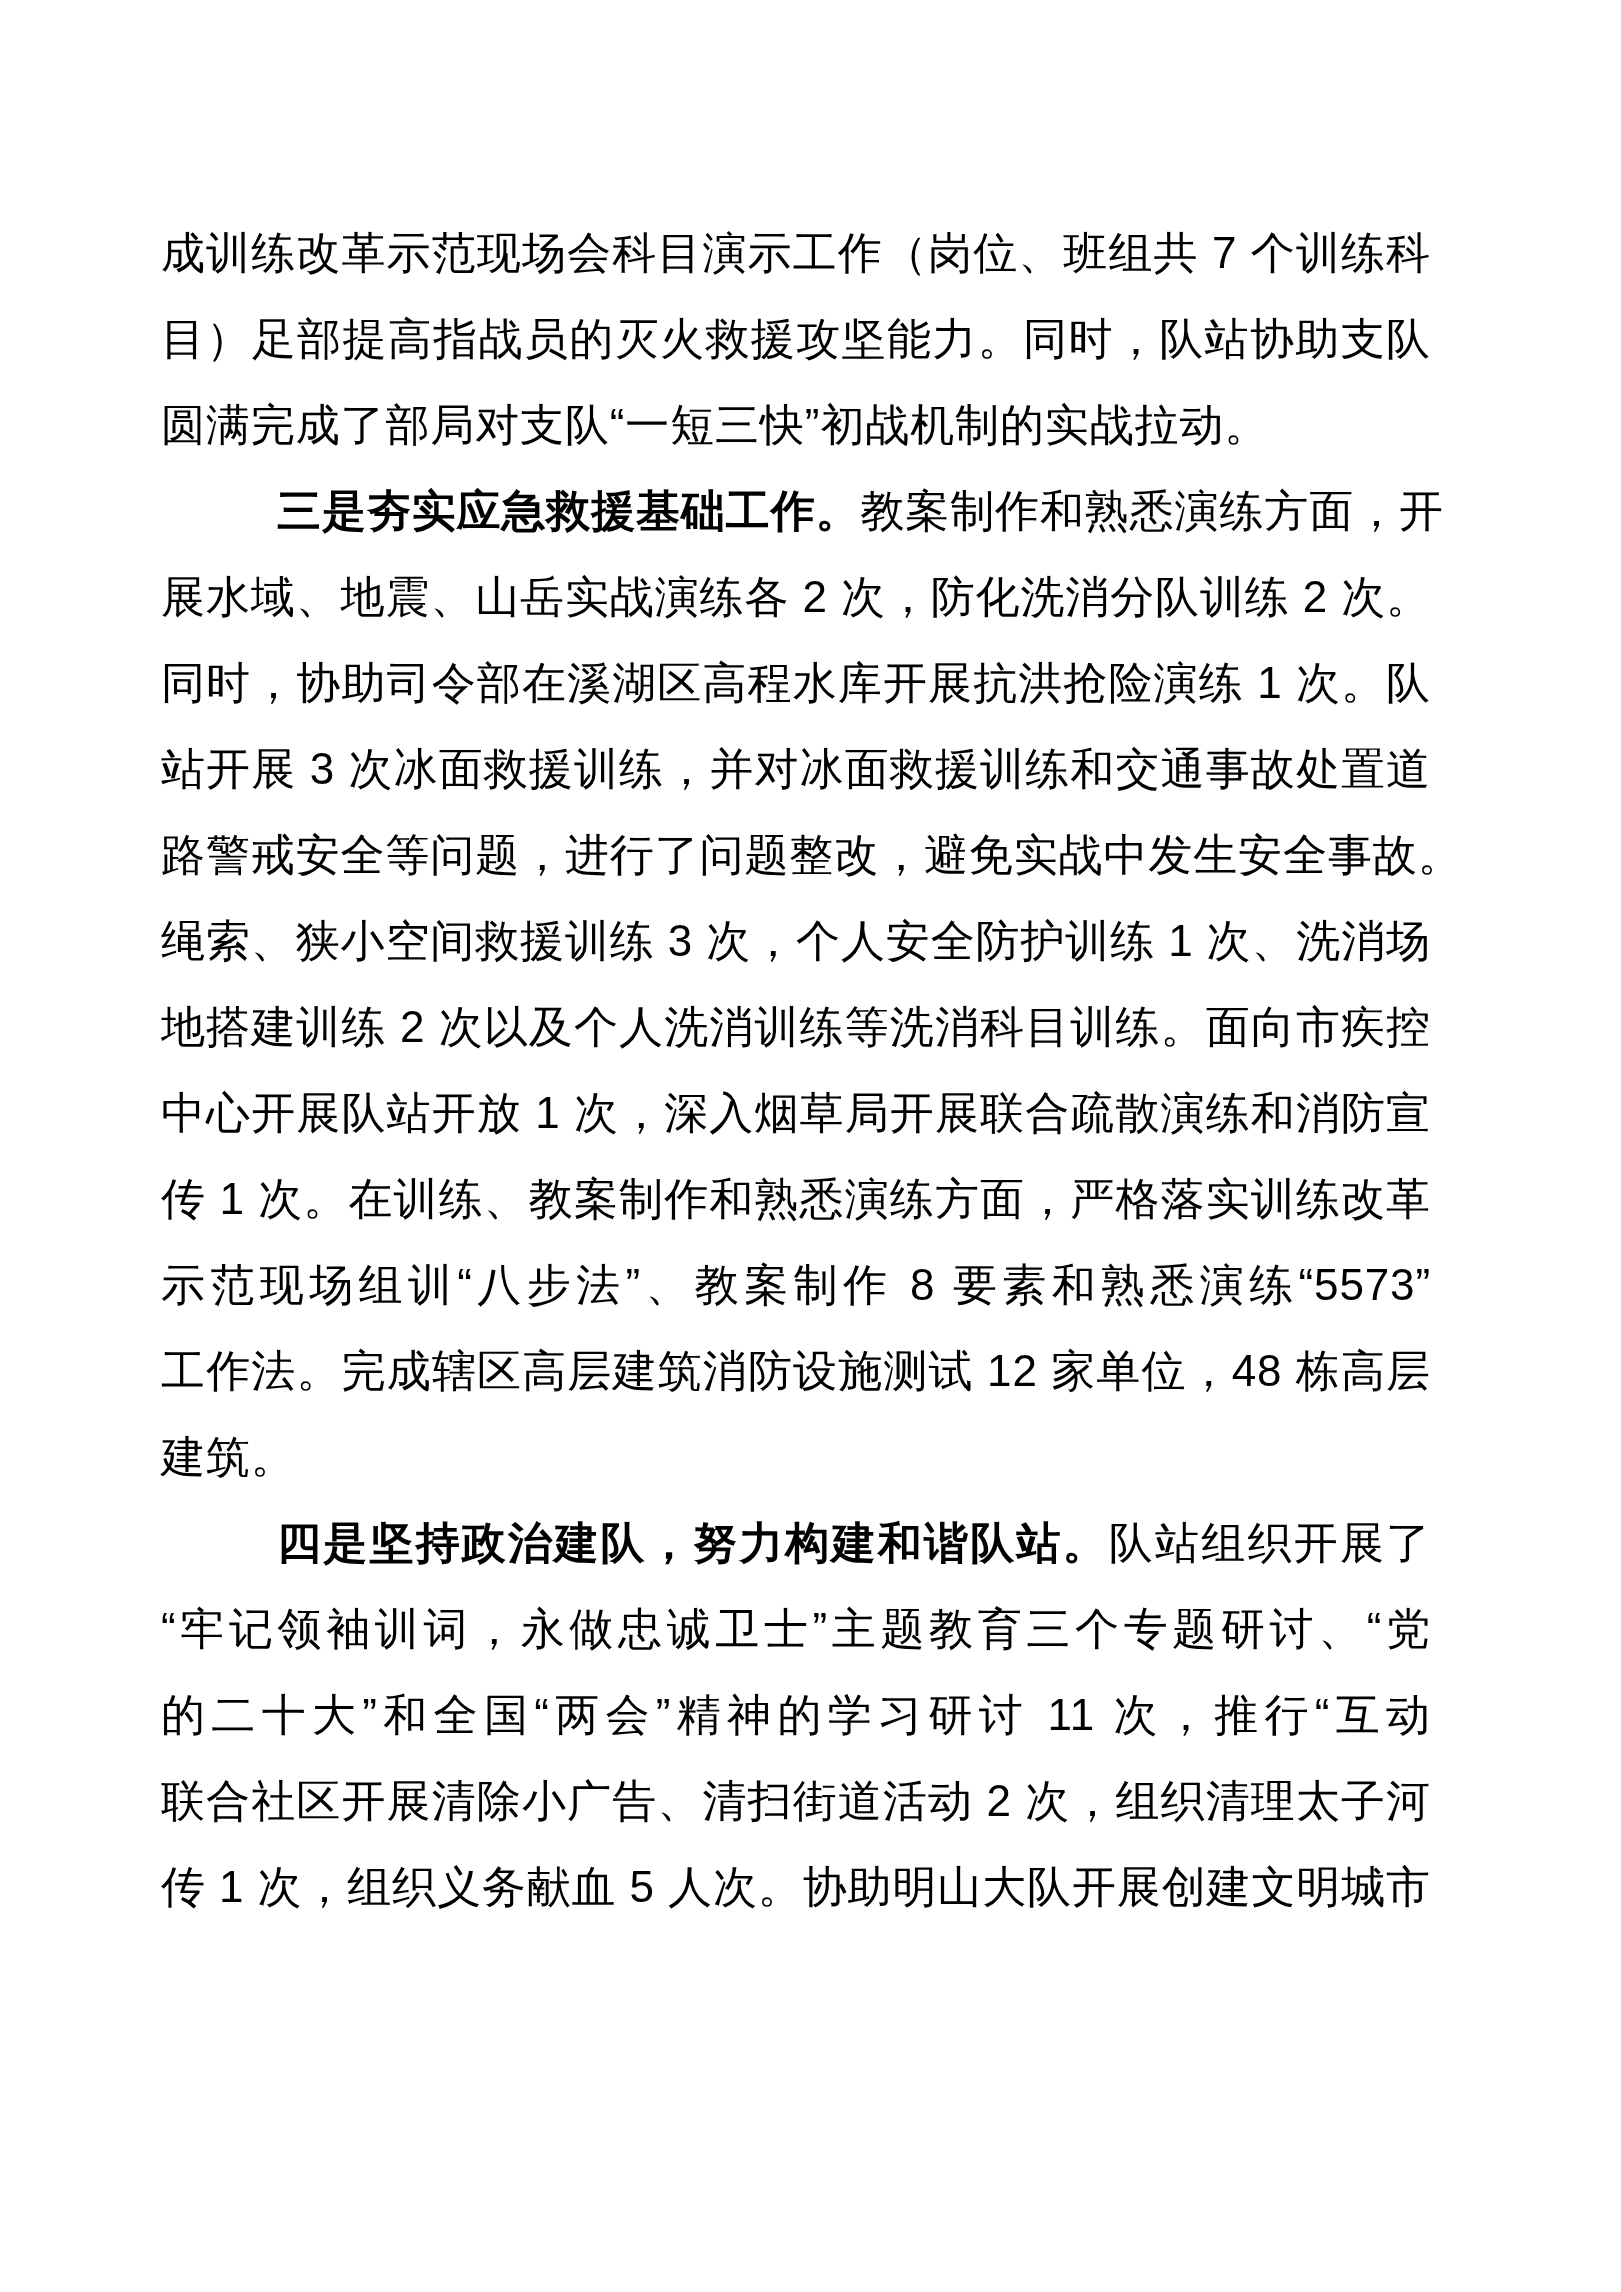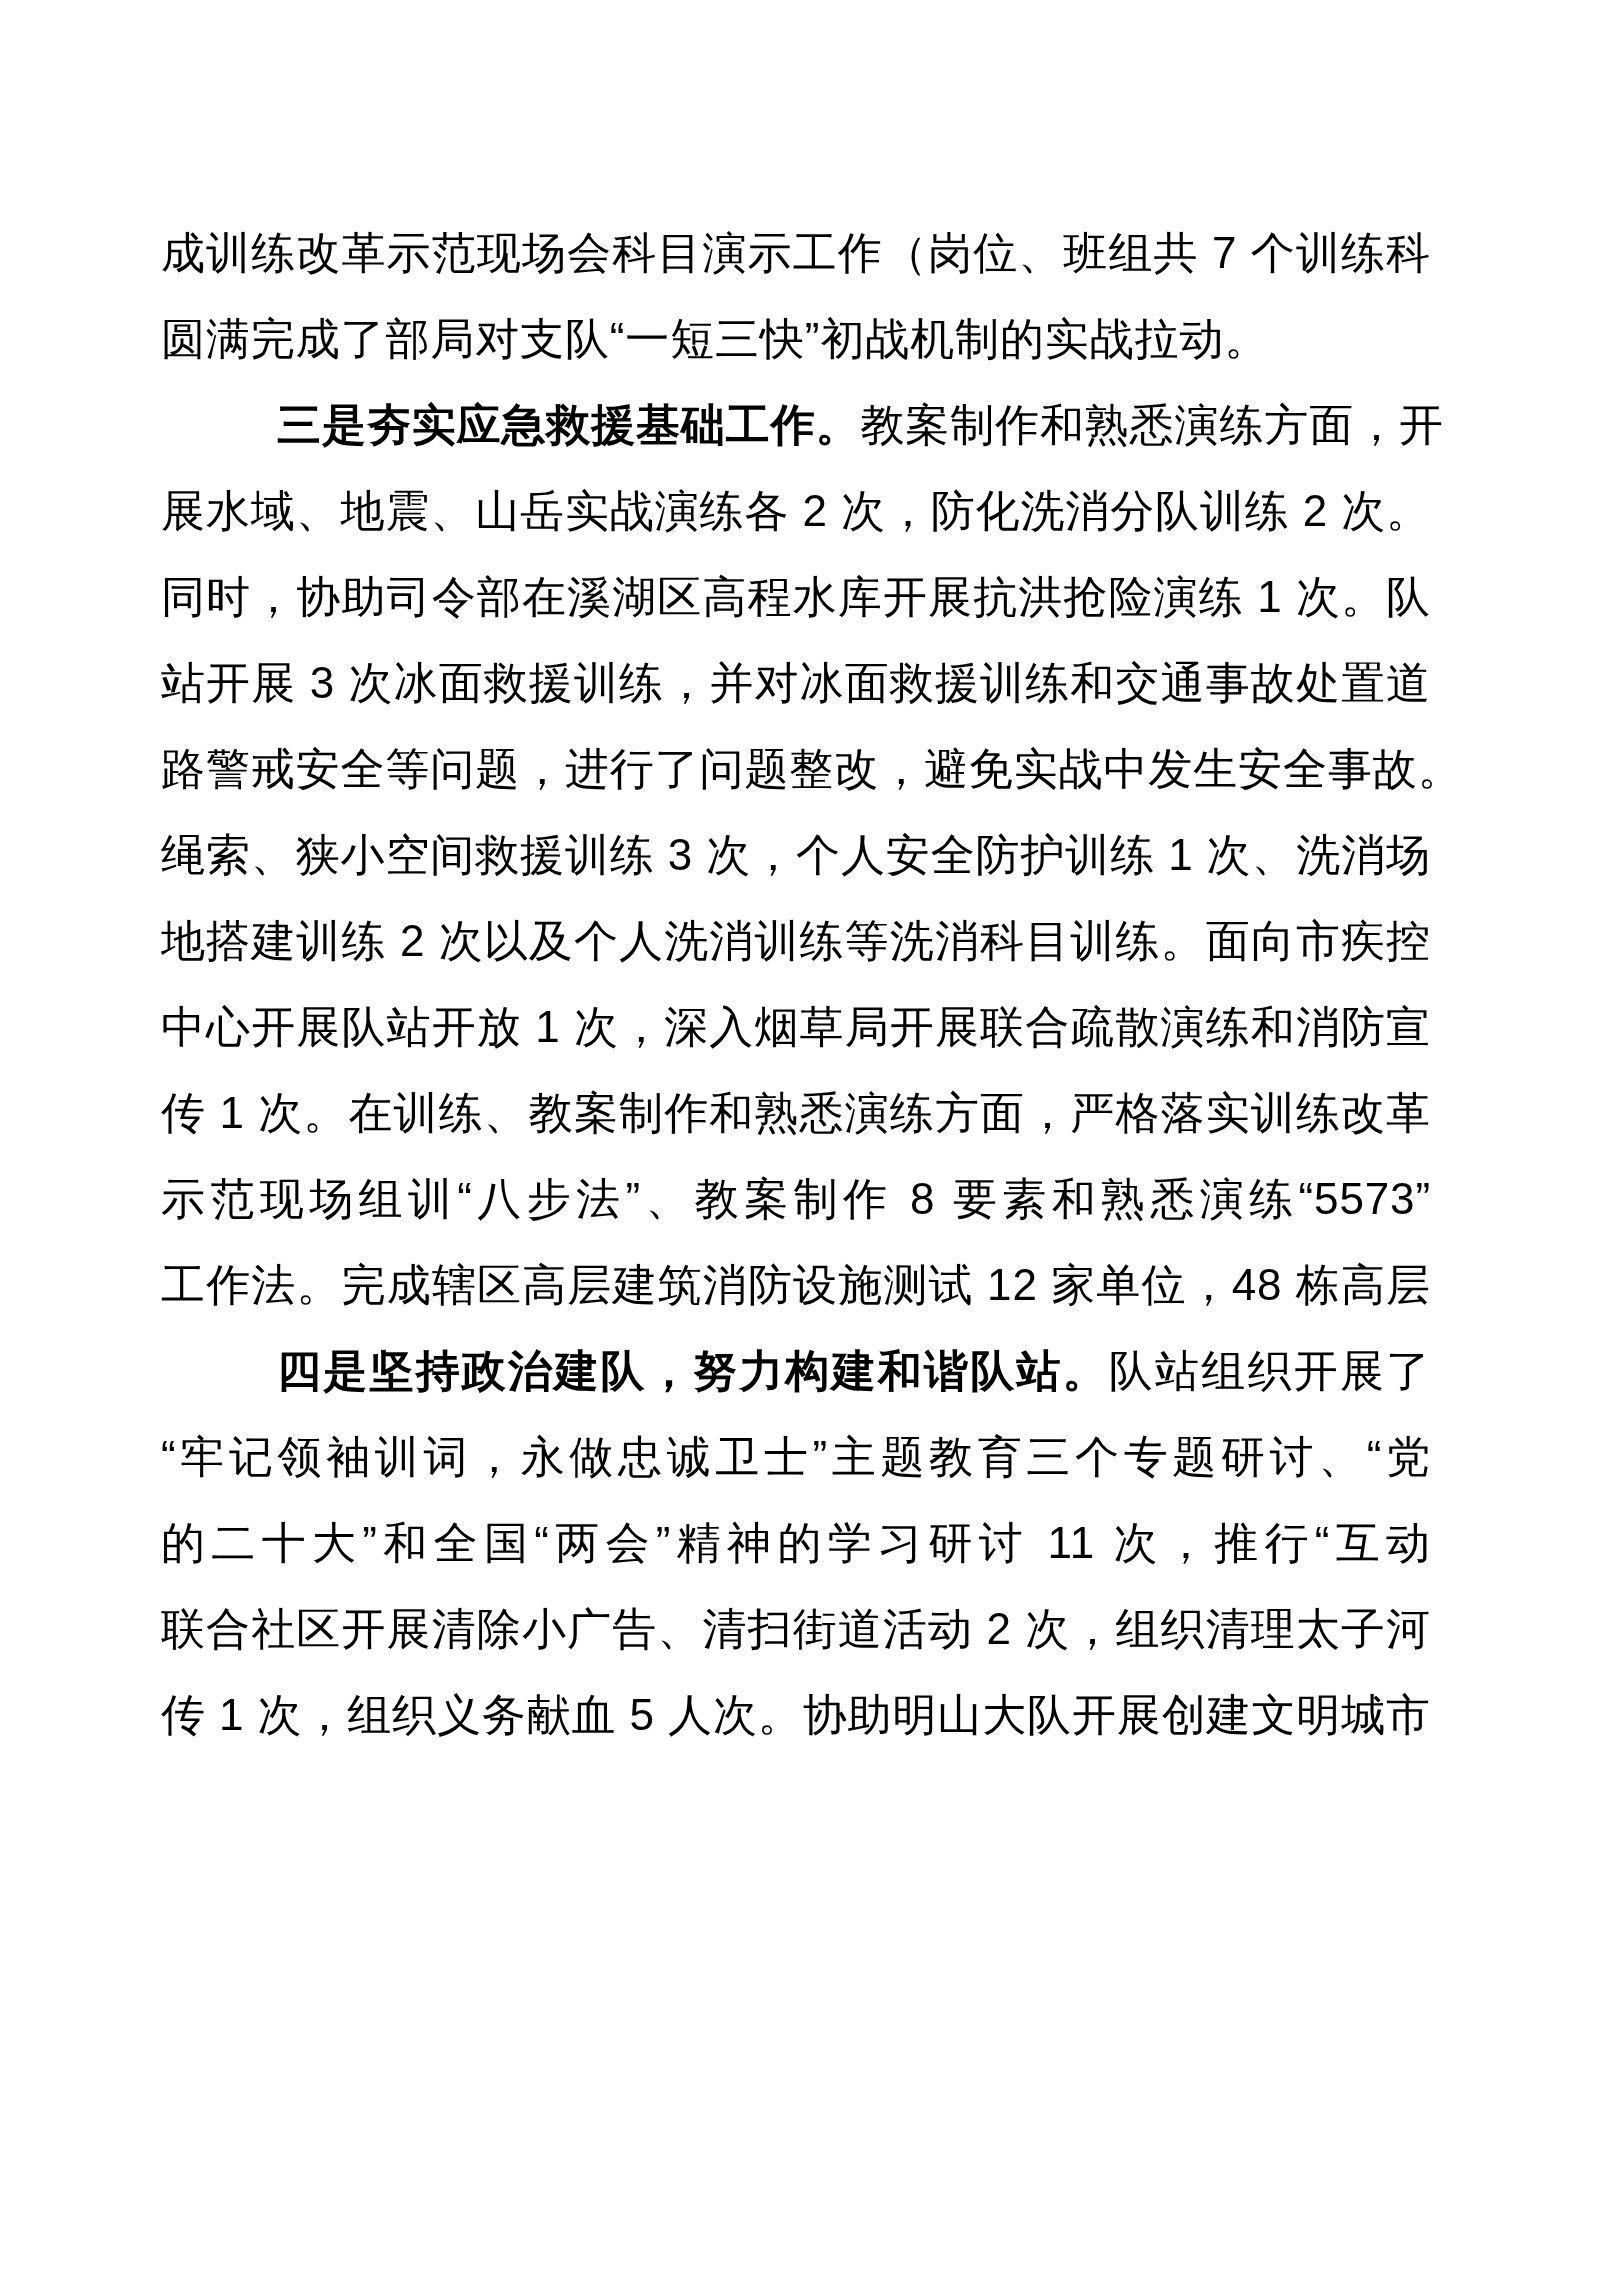--- a/index.html
+++ b/index.html
@@ -47,33 +47,35 @@
     font-weight: 700;
   }
 </style>
 </head>
 <body>
 
 <div class="page">
   <div class="textblock">
 
     <div class="line"><span>成训练改革示范现场会科目演示工作（岗位、班组共 7 个训练科</span></div>
+    <div class="line"><span>目）足部提高指战员的灭火救援攻坚能力。同时，队站协助支队</span></div>
     <div class="line end"><span>圆满完成了部局对支队“一短三快”初战机制的实战拉动。</span></div>
 
     <div class="line indent"><span class="lead">三是夯实应急救援基础工作。</span><span>教案制作和熟悉演练方面，开</span></div>
     <div class="line"><span>展水域、地震、山岳实战演练各 2 次，防化洗消分队训练 2 次。</span></div>
     <div class="line"><span>同时，协助司令部在溪湖区高程水库开展抗洪抢险演练 1 次。队</span></div>
     <div class="line"><span>站开展 3 次冰面救援训练，并对冰面救援训练和交通事故处置道</span></div>
     <div class="line"><span>路警戒安全等问题，进行了问题整改，避免实战中发生安全事故。</span></div>
     <div class="line"><span>绳索、狭小空间救援训练 3 次，个人安全防护训练 1 次、洗消场</span></div>
     <div class="line"><span>地搭建训练 2 次以及个人洗消训练等洗消科目训练。面向市疾控</span></div>
     <div class="line"><span>中心开展队站开放 1 次，深入烟草局开展联合疏散演练和消防宣</span></div>
     <div class="line"><span>传 1 次。在训练、教案制作和熟悉演练方面，严格落实训练改革</span></div>
     <div class="line"><span>示范现场组训“八步法”、教案制作 8 要素和熟悉演练“5573”</span></div>
     <div class="line"><span>工作法。完成辖区高层建筑消防设施测试 12 家单位，48 栋高层</span></div>
+    <div class="line end"><span>建筑。</span></div>
 
     <div class="line indent"><span class="lead">四是坚持政治建队，努力构建和谐队站。</span><span>队站组织开展了</span></div>
     <div class="line"><span>“牢记领袖训词，永做忠诚卫士”主题教育三个专题研讨、“党</span></div>
     <div class="line"><span>的二十大”和全国“两会”精神的学习研讨 11 次，推行“互动</span></div>
     <div class="line"><span>联合社区开展清除小广告、清扫街道活动 2 次，组织清理太子河</span></div>
     <div class="line"><span>传 1 次，组织义务献血 5 人次。协助明山大队开展创建文明城市</span></div>
 
   </div>
 </div>
 

